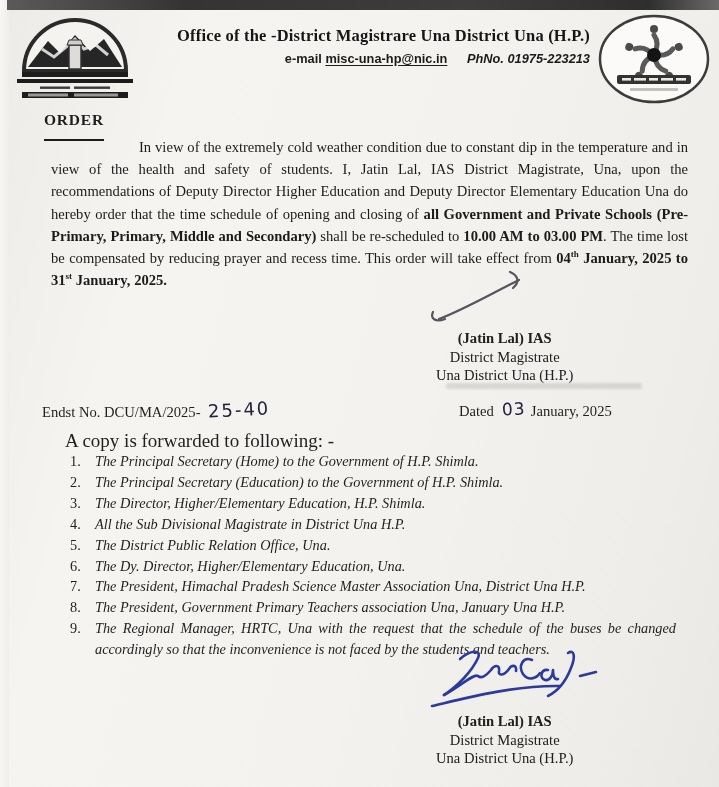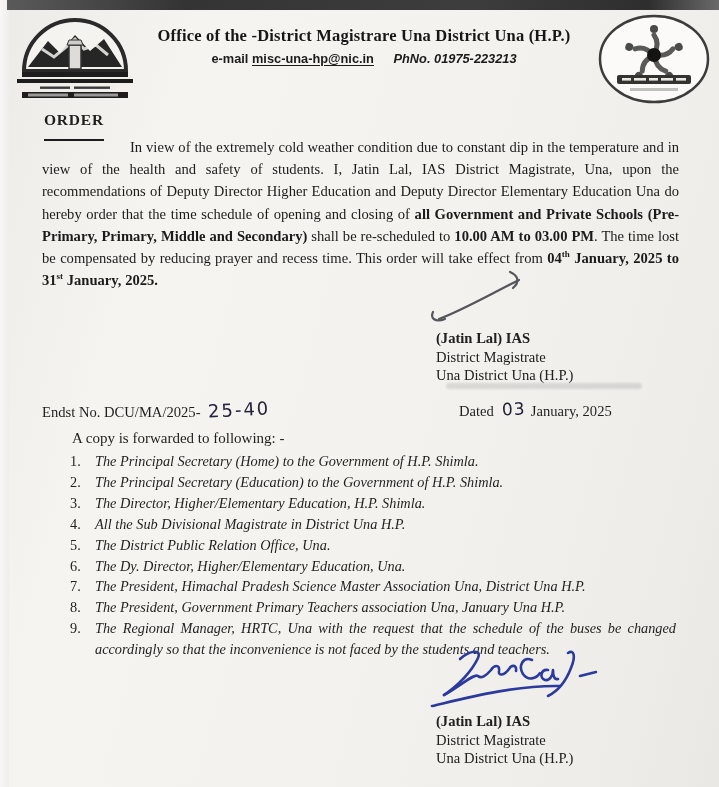--- a/index.html
+++ b/index.html
@@ -11,52 +11,52 @@
     background:linear-gradient(105deg,#eceBe8 0%, #f5f4f1 22%, #f3f2ef 55%, #eeedea 85%, #e9e8e5 100%);
     color:#1f1f1f;
   }
   .edge-strip{ position:absolute; left:0; top:0; width:9px; height:100%;
     background:linear-gradient(90deg,#f8f7f5,#efeeec); }
   .topband{ position:absolute; left:7px; top:0; width:712px; height:10px;
     background:linear-gradient(90deg,#5a5a5a,#343434 25%,#3d3d3d 65%,#2e2e2e 90%,#6a6a6a); }
 
   
   .emblem{ position:absolute; left:14px; top:9px; }
-  .head-center{ position:absolute; left:138px; top:26px; width:452px; text-align:center; }
+  .head-center{ position:absolute; left:138px; top:26px; width:452px; text-align:right; }
   .office-title{ font-size:16.5px; font-weight:bold; letter-spacing:.2px; color:#161616; }
   .contact-line{ margin-top:5px; font-family:"Liberation Sans", sans-serif;
     font-weight:bold; font-size:12.8px; color:#1b1b1b; }
   .contact-line .email{ text-decoration:underline; text-underline-offset:2px;margin-top:25px; }
   .contact-line .phone{ margin-left:16px;font-style:italic; }
   .seal{ position:absolute; left:596px; top:13px; }
 
   
   .order-heading{ position:absolute; left:44px; top:111px; font-size:15.5px; font-weight:bold;
     letter-spacing:.8px; border-bottom:2px solid #1c1c1c; padding-bottom:10px; }
-  .order-paragraph{ position:absolute; left:42px; top:136px; width:637px;
+  .order-paragraph{ position:absolute; left:51px; top:136px; width:637px;
     font-size:14.6px; line-height:22.2px; text-align:justify; text-indent:88px; color:#1b1b1b; }
   .order-paragraph sup{ font-size:9px; line-height:0; }
 
   .sig-stroke{ position:absolute; left:427px; top:267px; }
-  .sig-block{ position:absolute; font-size:14.6px; line-height:18.6px; color:#202020; }
+  .sig-block{ position:absolute; font-size:14.6px; line-height:18.6px; color:#202020;text-align:center; }
   .sig-block .name{ font-weight:bold; }
   .sig1{ left:436px; top:329px; }
   .sig2{ left:436px; top:712px; }
 
   .smudge{ position:absolute; left:446px; top:383px; width:196px; height:6px;
     background:rgba(90,90,90,.16); border-radius:3px; filter:blur(1px); }
 
   .endst-row{ position:absolute; left:0; top:395px; width:719px; height:30px; font-size:14.6px; }
   .endst-left{ position:absolute; left:42px; top:5px; }
   .endst-right{ position:absolute; left:459px; top:5px; }
   .hand{ font-family:"DejaVu Sans", sans-serif; display:inline-block; font-size:18px;
     letter-spacing:2px; transform:rotate(-3deg) translateY(-1px); color:#23233a; margin:0 4px; }
   .hand.day{ font-size:17px; letter-spacing:1px; margin-right:2px; }
 
-  .copy-intro{ position:absolute; left:72px; top:430px; font-size:15px; }
+  .copy-intro{ position:absolute; left:65px; top:430px; font-size:19px; }
   .copy-list{ position:absolute; left:70px; top:451px; width:606px; font-size:14.3px; }
   .copy-list .li{ display:flex; line-height:20.9px; }
   .copy-list .num{ width:25px; flex:0 0 25px; }
   .copy-list .txt{ flex:1; text-align:justify;font-style:italic; }
 
   .ink-signature{ position:absolute; left:428px; top:643px; }
 </style>
 </head>
 <body>
 

